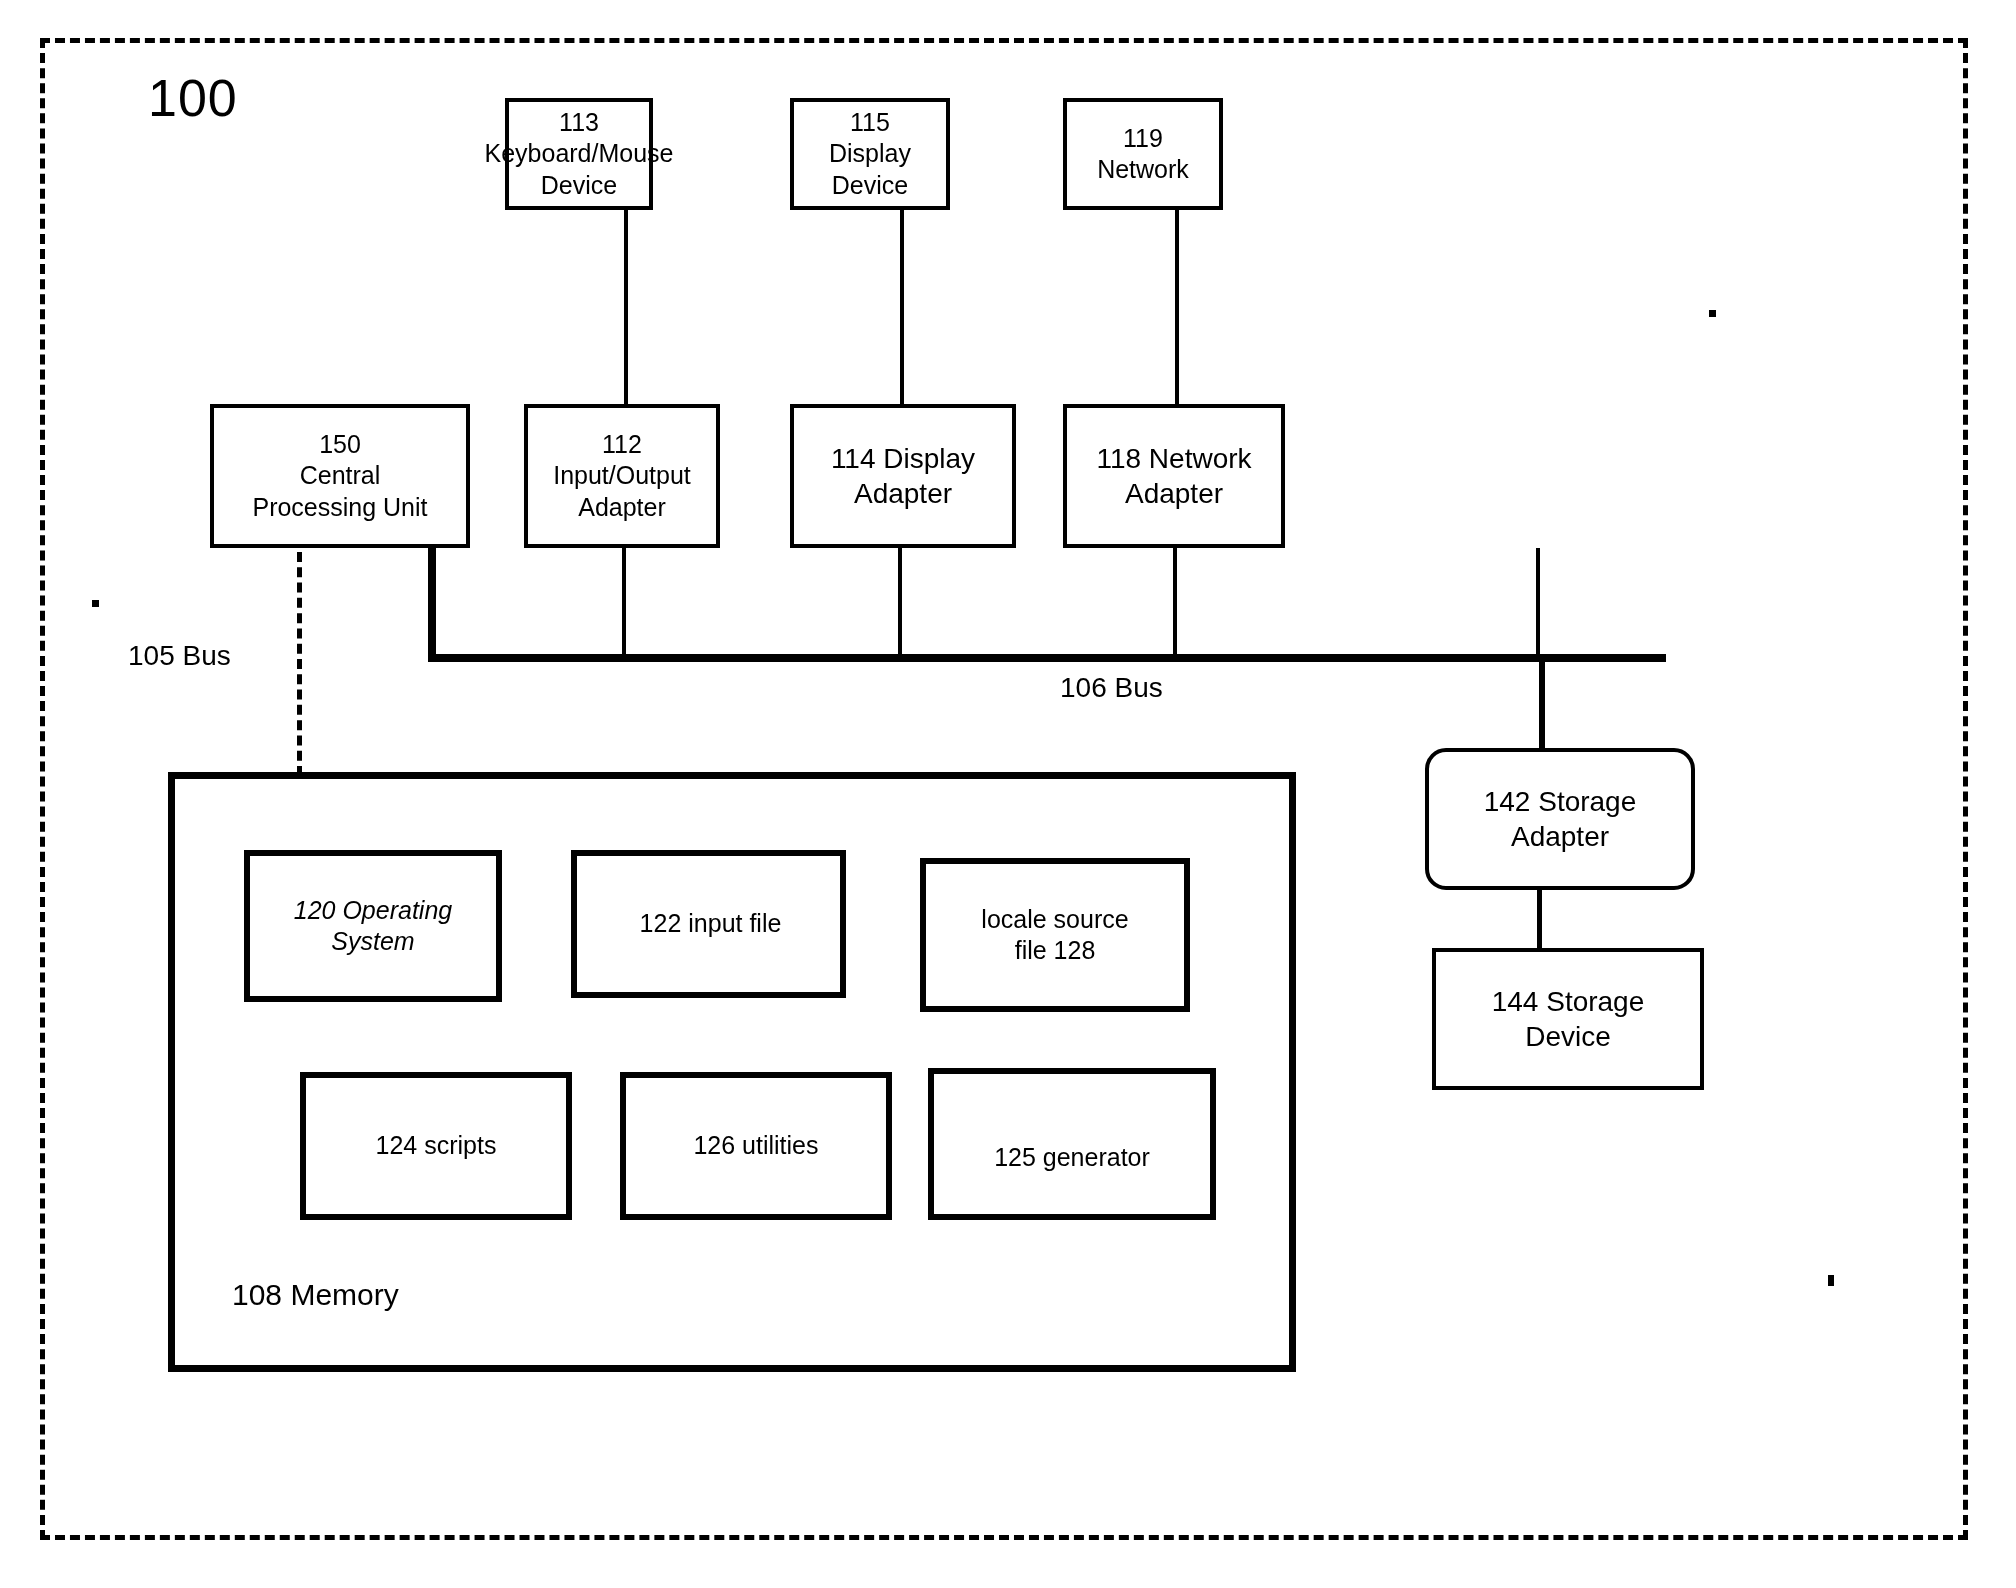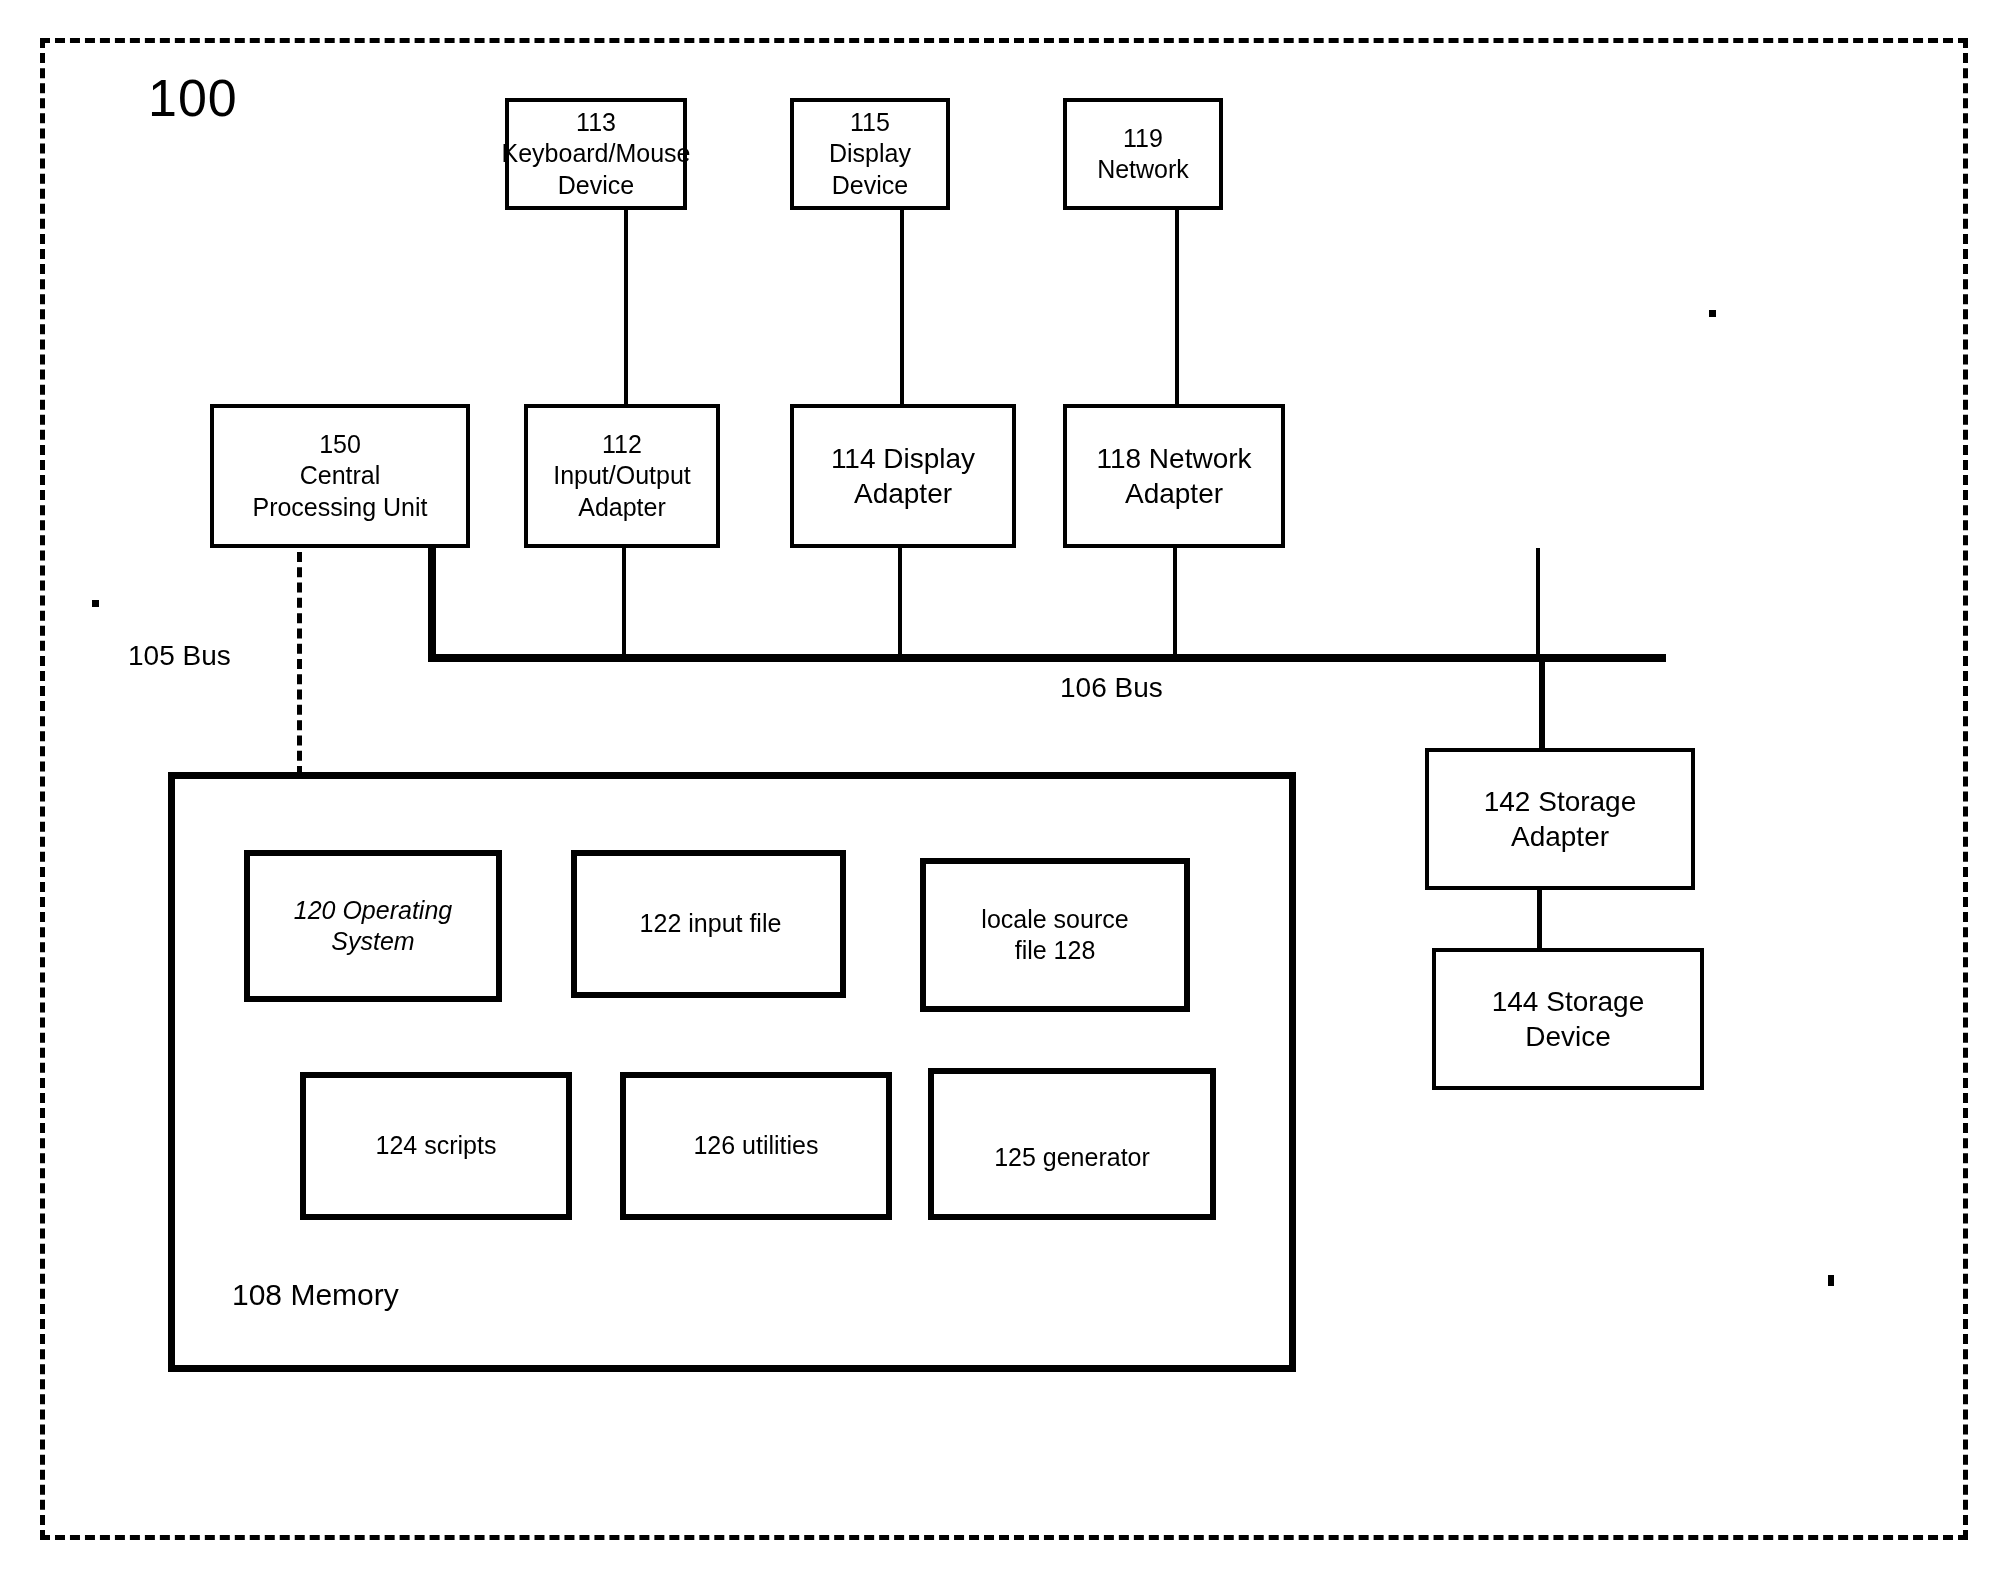--- a/index.html
+++ b/index.html
@@ -121,21 +121,21 @@
 </style>
 </head>
 <body>
 
 <div id="canvas">
 
   <div class="system-boundary"></div>
 
   <div class="figure-number">100</div>
 
-  <div class="box" style="left:505px; top:98px; width:182px; height:112px;">
+  <div class="box" style="left:505px; top:98px; width:148px; height:112px;">
     <span style="white-space:pre-line;">113
 Keyboard/Mouse
 Device</span>
   </div>
 
   <div class="box" style="left:790px; top:98px; width:160px; height:112px;">
     <span style="white-space:pre-line;">115
 Display
 Device</span>
   </div>
@@ -210,21 +210,21 @@
   <div class="box thick" style="left:620px; top:1072px; width:272px; height:148px;">
     <span style="white-space:pre-line;">126 utilities</span>
   </div>
 
   <div class="box thick" style="left:928px; top:1068px; width:288px; height:152px;">
     <span style="white-space:pre-line;margin-top:28px;">125 generator</span>
   </div>
 
   <div class="memory-label">108 Memory</div>
 
-  <div class="box" style="left:1425px; top:748px; width:270px; height:142px;">
+  <div class="box" style="left:1425px; top:748px; width:270px; height:142px;border-radius:21px;">
     <span style="white-space:pre-line; font-size:28px;">142 Storage
 Adapter</span>
   </div>
 
   <div class="vline" style="left:1537px; top:888px; height:62px; width:5px;"></div>
 
   <div class="box" style="left:1432px; top:948px; width:272px; height:142px;">
     <span style="white-space:pre-line; font-size:28px;">144 Storage
 Device</span>
   </div>

